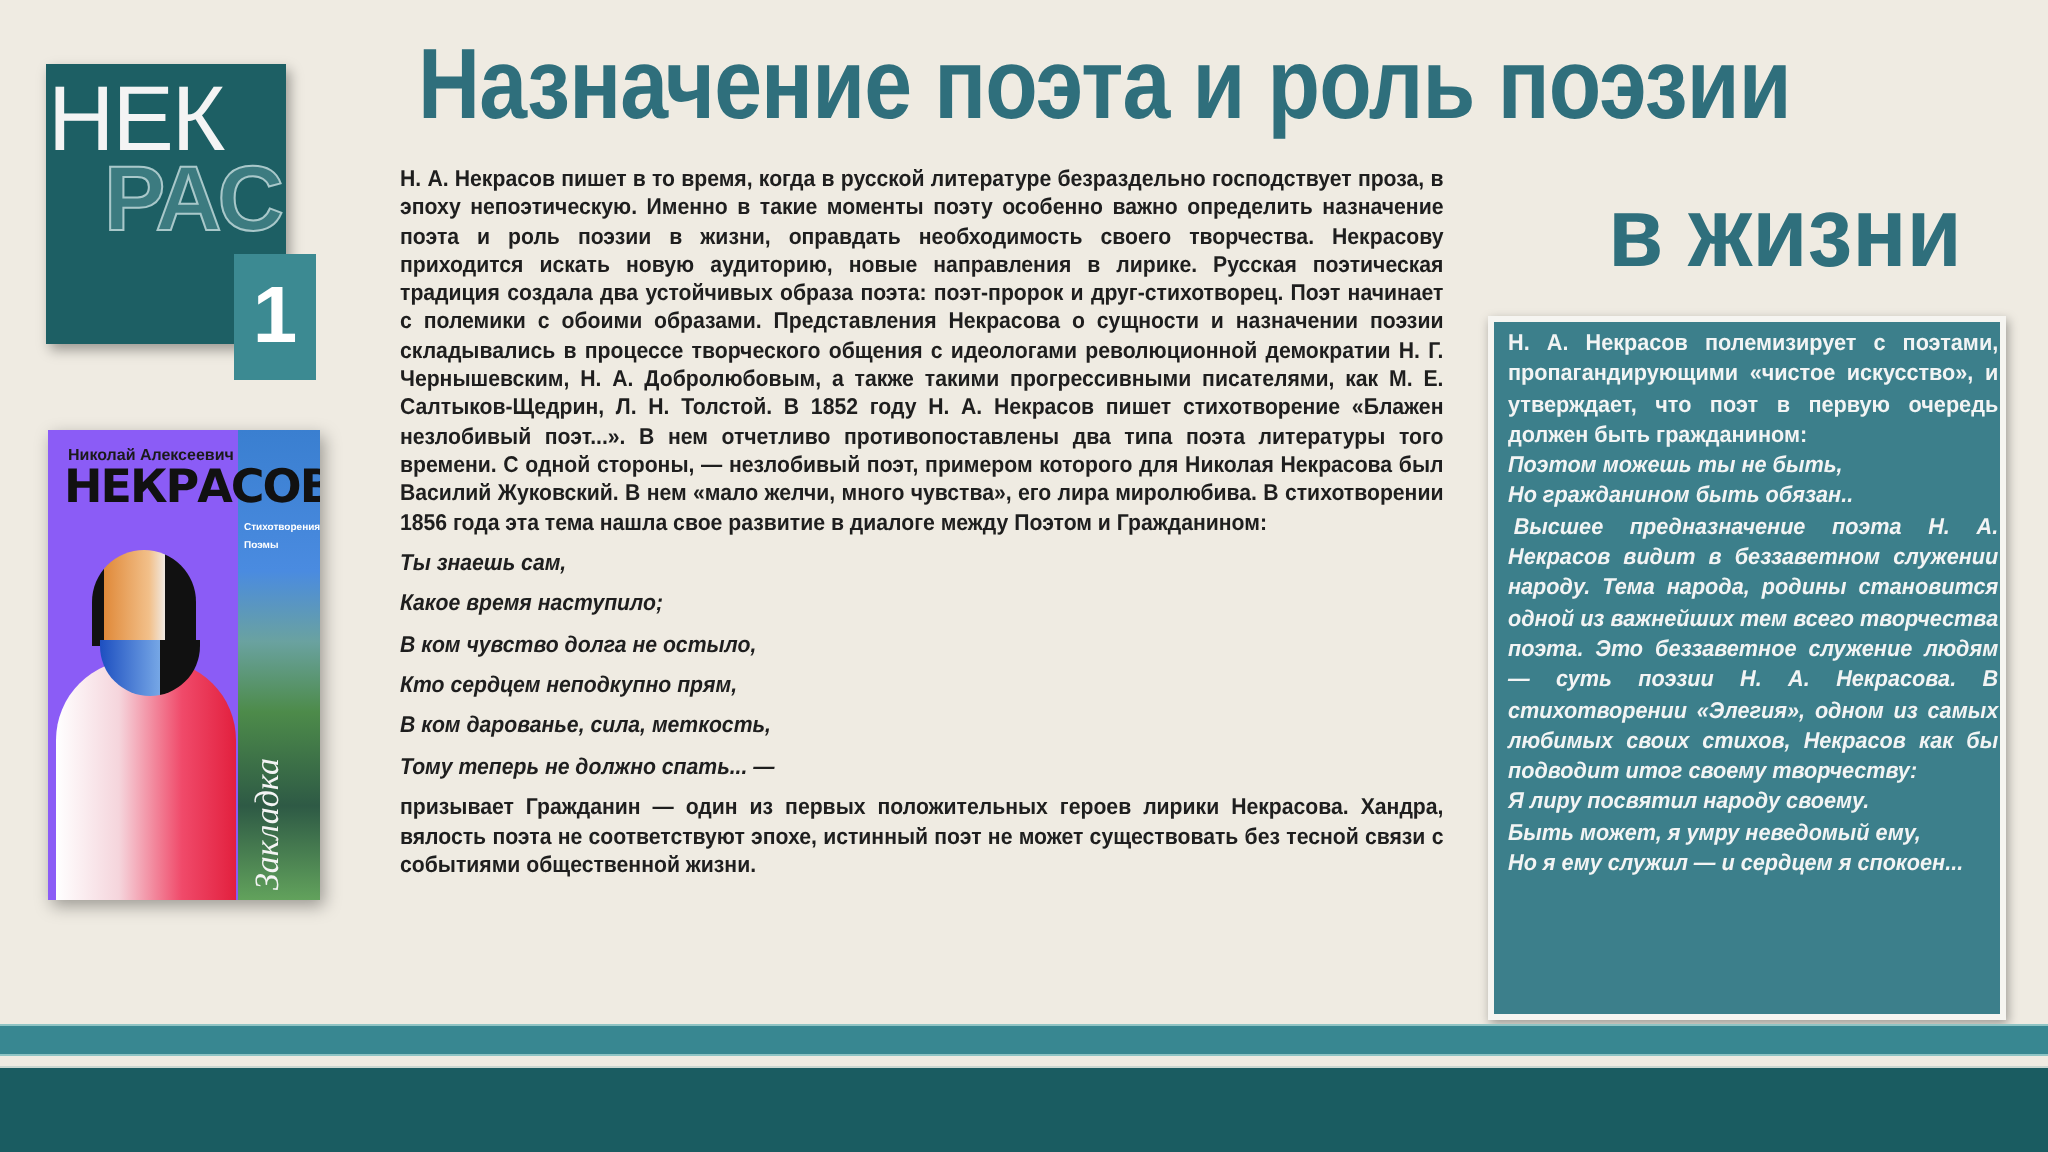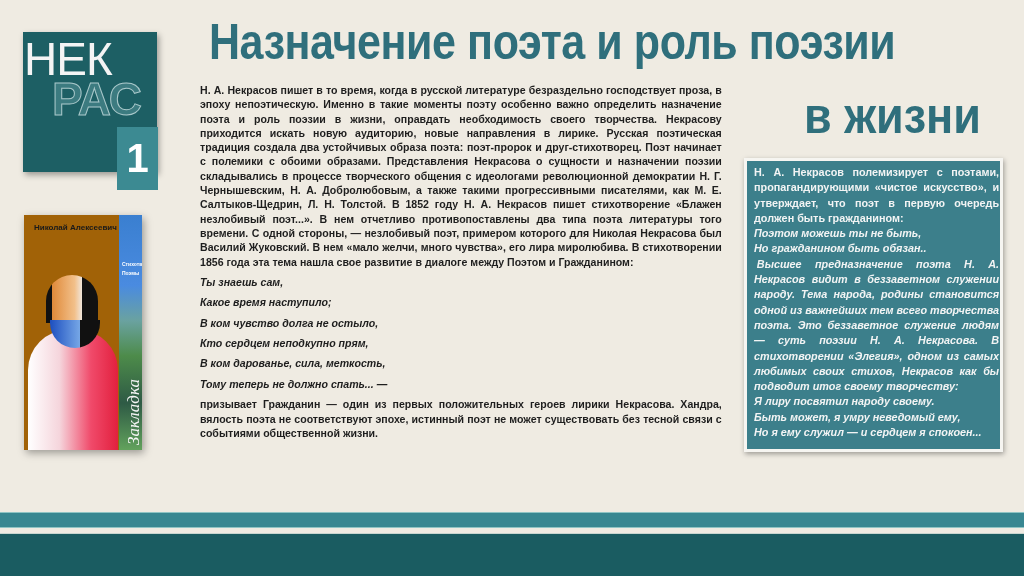--- a/index.html
+++ b/index.html
@@ -2,41 +2,41 @@
 <html><head>
 <meta charset="utf-8">
 <style>
   html, body { margin:0; padding:0; }
   body {
     width:1024px; height:576px; overflow:hidden; position:relative;
     background:#efebe2;
     font-family:"Liberation Sans", sans-serif;
   }
   .logo {
-    position:absolute; left:23px; top:32px; width:134px; height:140px;
+    position:absolute; left:23px; top:32px; width:120px; height:140px;
     background:#1d5f64;
     box-shadow: 2px 3px 6px rgba(0,0,0,0.35);
   }
   .logo .l1, .logo .l2, .logo .l3 {
     position:absolute; font-family:"Liberation Sans", sans-serif; font-weight:400;
     font-size:46px; line-height:46px; letter-spacing:-1px;
   }
   .logo .l1 { left:1px; top:4px; color:#f4f4f4; }
   .logo .l2 { left:29px; top:44px; color:#3c7b80;font-weight:bold; -webkit-text-stroke:1px #a9c8ca; }
   .logo .l3 { left:1px; top:88px; color:#f4f4f4; }
   .num-box {
     position:absolute; left:117px; top:127px; width:41px; height:63px;
     background:#3c8a92;
     color:#fff; font-weight:700; font-size:40px;
     display:flex; align-items:center; justify-content:center;
   }
   .book {
-    position:absolute; left:24px; top:215px; width:118px; height:235px;
+    position:absolute; left:24px; top:215px; width:136px; height:235px;
     box-shadow: 2px 3px 8px rgba(0,0,0,0.35);
-    overflow:hidden; background:#a16207;
+    overflow:hidden; background:#8b5cf6;
   }
   .book .strip {
     position:absolute; left:95px; top:0; width:51px; height:235px;
     background:linear-gradient(#3a7fd0 0%, #4a8be0 30%, #6aa2a0 45%, #4d8b4a 60%, #2e5a45 80%, #62a25c 100%);
   }
   .book .author-small {
     position:absolute; left:10px; top:8px; font-size:8px; font-weight:700; color:#1a1a1a; white-space:nowrap;
   }
   .book .author-big {
     position:absolute; left:8px; top:16px; font-size:23px; font-weight:900; color:#111; letter-spacing:-1px; white-space:nowrap;
@@ -81,21 +81,21 @@
     position:absolute; left:200px; top:83px; width:522px;
     font-size:11.4px; line-height:14.3px; color:#1e1e1e; font-weight:700;
     text-align:justify;
     transform:scaleX(0.93); transform-origin:left top;
     width:561px;
   }
   .main-text p { margin:0; }
   .main-text .verse { font-style:italic; line-height:20.4px; margin:0; }
   .main-text .verse-block { margin-top:3px; margin-bottom:3px; }
   .infobox {
-    position:absolute; left:744px; top:158px; width:259px; height:294px;
+    position:absolute; left:744px; top:158px; width:259px; height:352px;
     background:#3c7f8b;
     border:3px solid #f6f5f1;
     box-shadow: 1px 2px 5px rgba(0,0,0,0.35);
     box-sizing:border-box;
     padding:4px 0 0 7px;
     color:#f2f4f4; font-weight:700; font-size:11.4px; line-height:15.3px;
     text-align:justify;
   }
   .infobox .inner { transform:scaleX(0.95); transform-origin:left top; width:258px; }
   .infobox p { margin:0; }
@@ -117,20 +117,21 @@
   <div class="l2">РАС</div>
 </div>
 <div class="num-box">1</div>
 
 <div class="book">
   <div class="strip"></div>
   <div class="body"></div>
   <div class="head"></div>
   <div class="beard"></div>
   <div class="author-small">Николай Алексеевич</div>
+  <div class="author-big">НЕКРАСОВ</div>
   <div class="sub1">Стихотворения</div>
   <div class="sub2">Поэмы</div>
   <div class="vert">Закладка</div>
 </div>
 
 <div class="title1">Назначение поэта и роль поэзии</div>
 <div class="title2">в жизни</div>
 
 <div class="main-text">
   <p>Н. А. Некрасов пишет в то время, когда в русской литературе безраздельно господствует проза, в эпоху непоэтическую. Именно в такие моменты поэту особенно важно определить назначение поэта и роль поэзии в жизни, оправдать необходимость своего творчества. Некрасову приходится искать новую аудиторию, новые направления в лирике. Русская поэтическая традиция создала два устойчивых образа поэта: поэт-пророк и друг-стихотворец. Поэт начинает с полемики с обоими образами. Представления Некрасова о сущности и назначении поэзии складывались в процессе творческого общения с идеологами революционной демократии Н. Г. Чернышевским, Н. А. Добролюбовым, а также такими прогрессивными писателями, как М. Е. Салтыков-Щедрин, Л. Н. Толстой. В 1852 году Н. А. Некрасов пишет стихотворение «Блажен незлобивый поэт...». В нем отчетливо противопоставлены два типа поэта литературы того времени. С одной стороны, — незлобивый поэт, примером которого для Николая Некрасова был Василий Жуковский. В нем «мало желчи, много чувства», его лира миролюбива. В стихотворении 1856 года эта тема нашла свое развитие в диалоге между Поэтом и Гражданином:</p>

